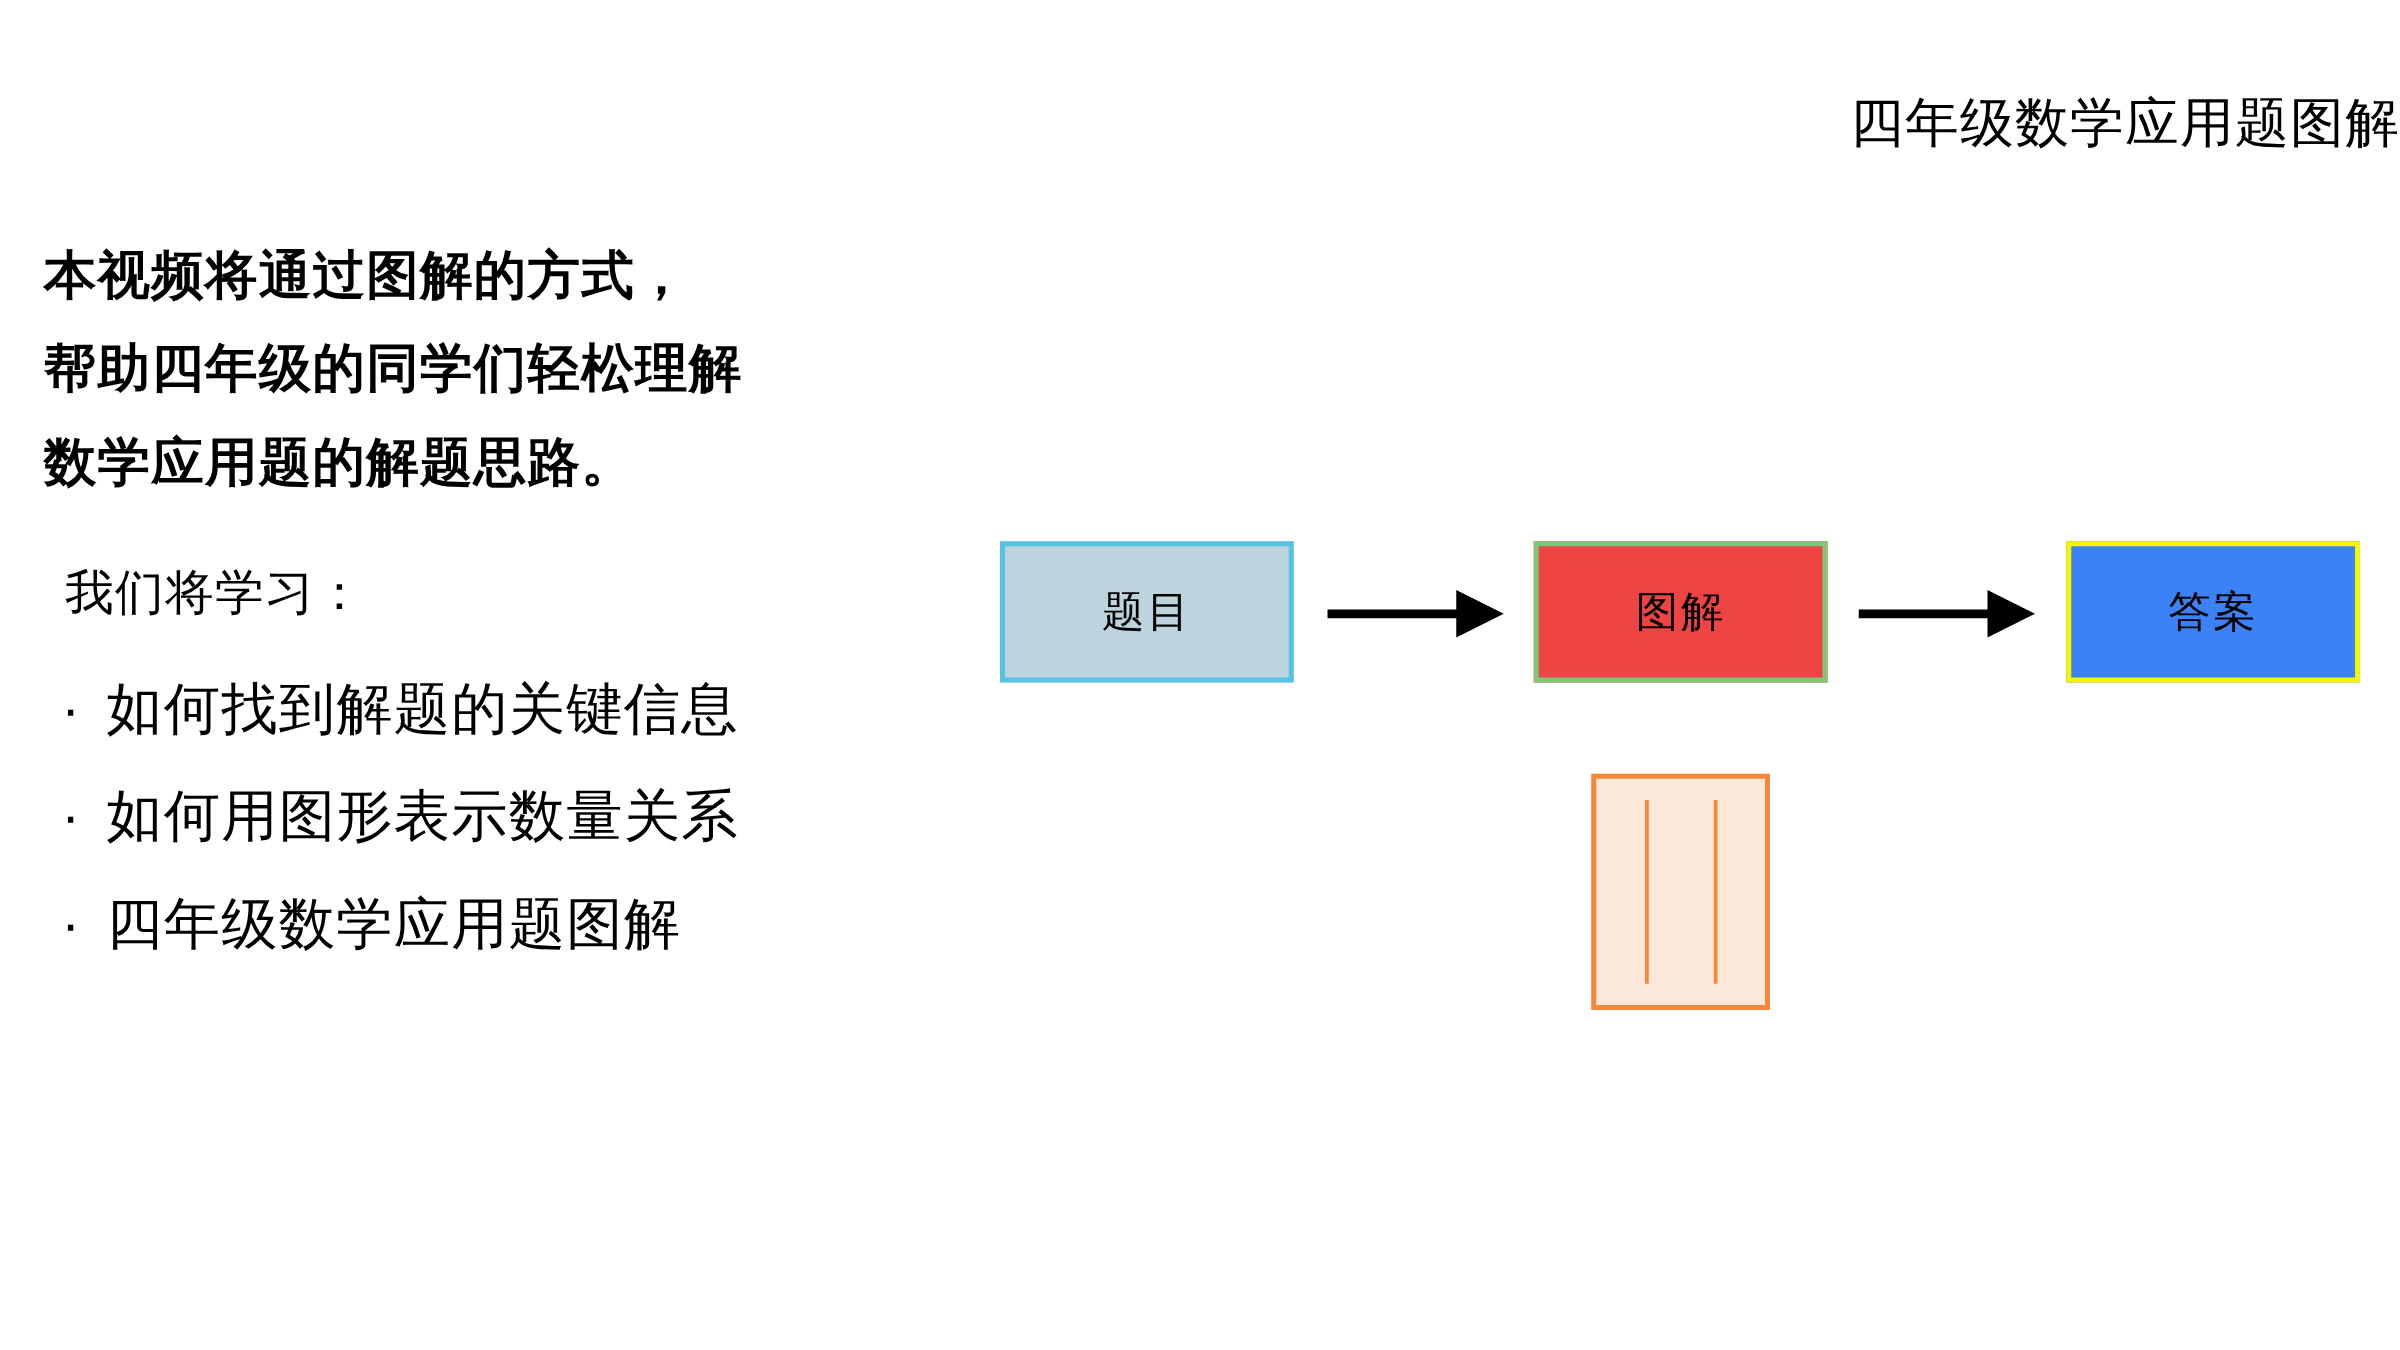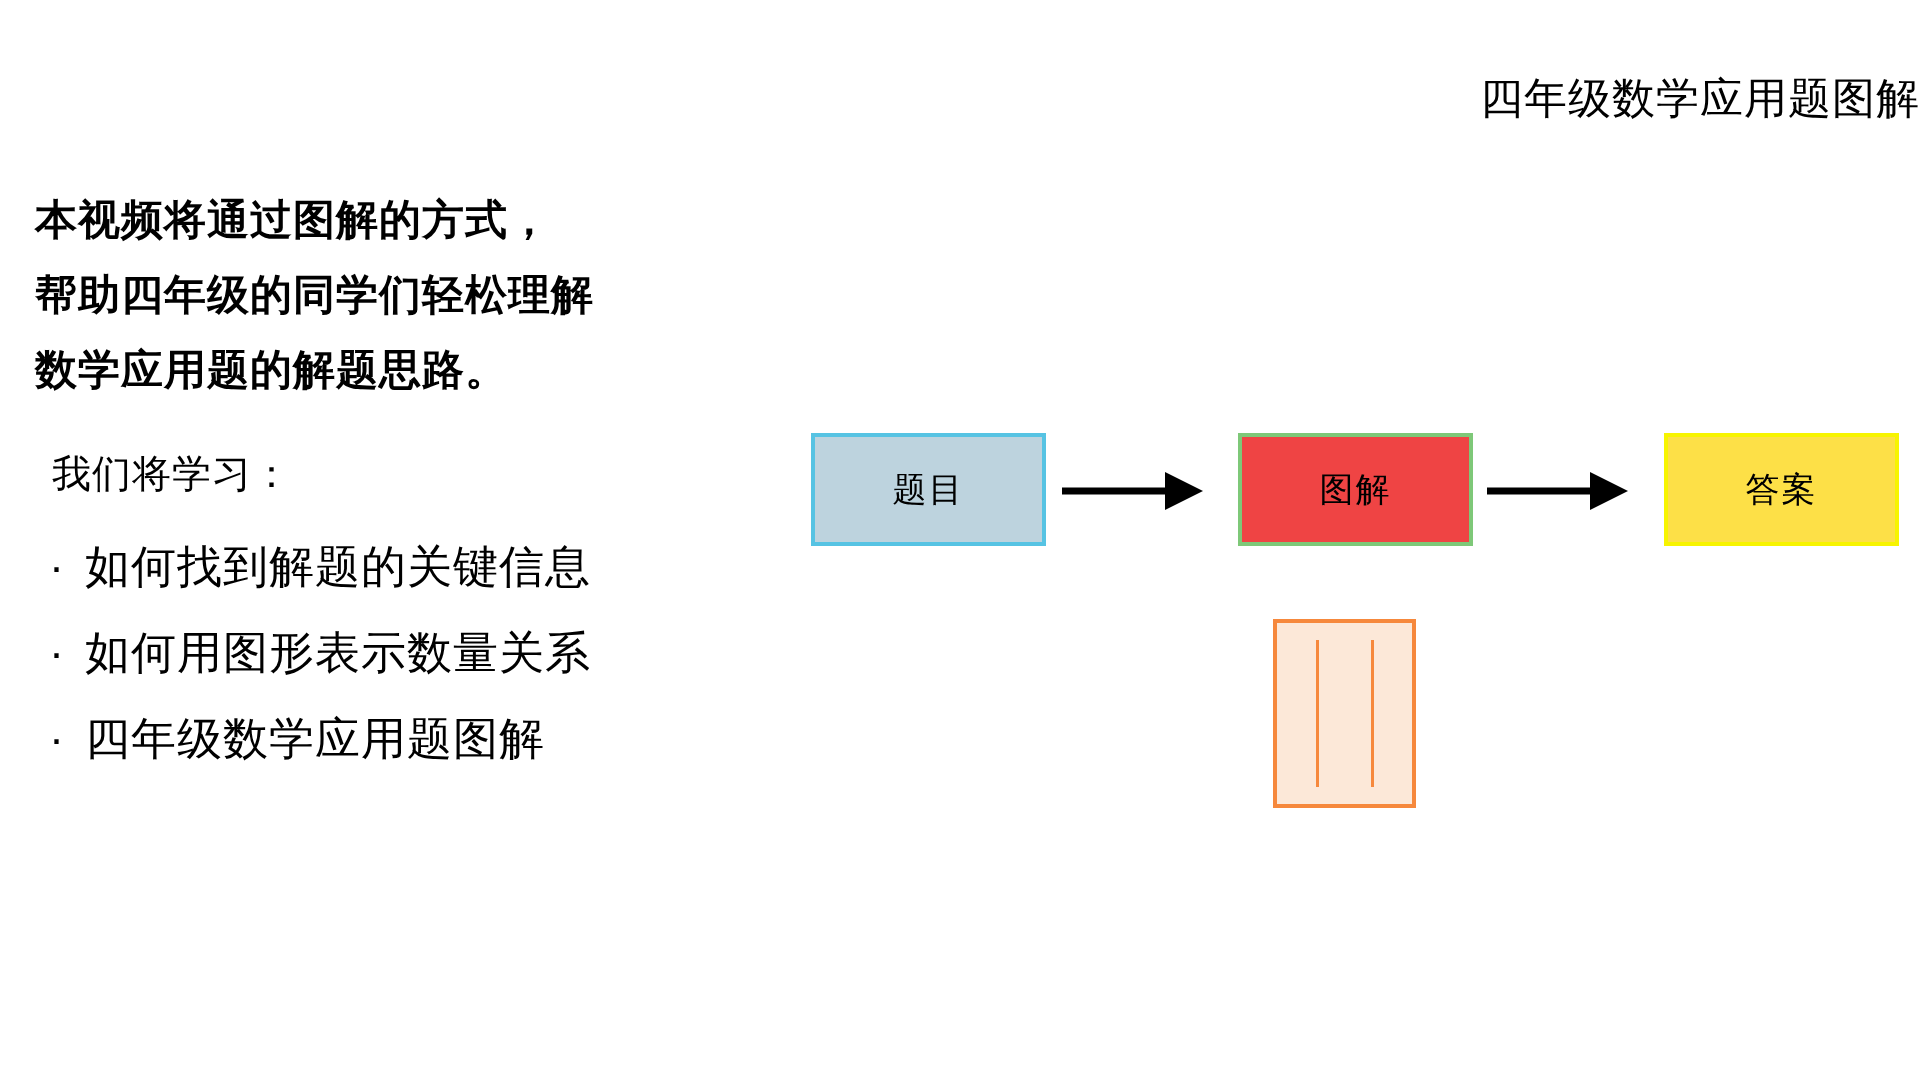--- a/index.html
+++ b/index.html
@@ -77,25 +77,24 @@
     position: absolute;
     top: 433px;
     width: 235px;
     height: 113px;
     border: 4px solid;
     display: flex;
     align-items: center;
     justify-content: center;
     font-size: 34px;
     letter-spacing: 2px;
-    margin-left: 11px;
   }
   .node-problem  { left: 800px;  background: #BDD3DE; border-color: #56C3E3; }
   .node-diagram  { left: 1227px; background: #ef4444; border-color: #7EC878; }
-  .node-answer   { left: 1653px; background: #fde047; border-color: #F7F400; }
+  .node-answer   { left: 1653px; background: #3b82f6; border-color: #F7F400; }
 
   
   .flow-arrow { position: absolute; top: 469px; width: 150px; height: 44px; }
   .arrow-1 { left: 1057px; }
   .arrow-2 { left: 1482px; }
 
   
   .placeholder-box {
     position: absolute;
     left: 1273px;

